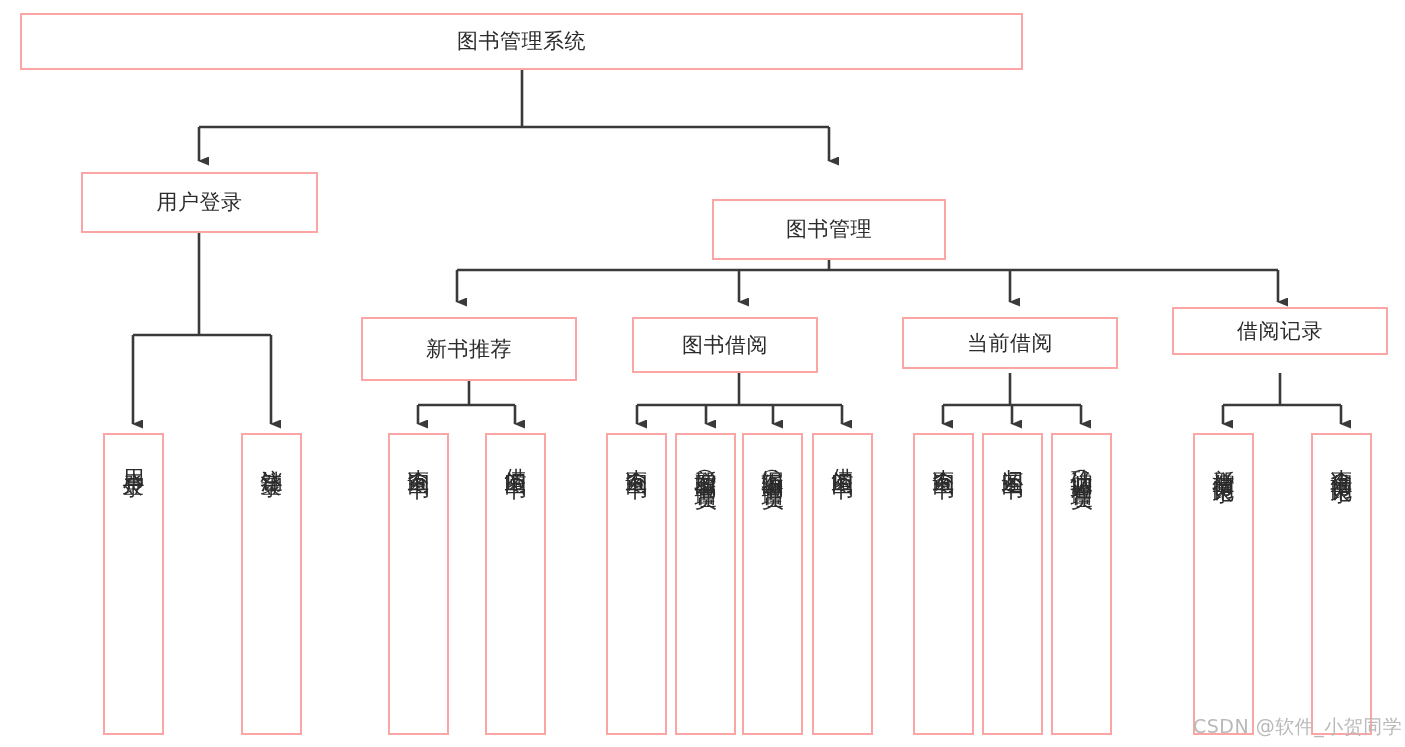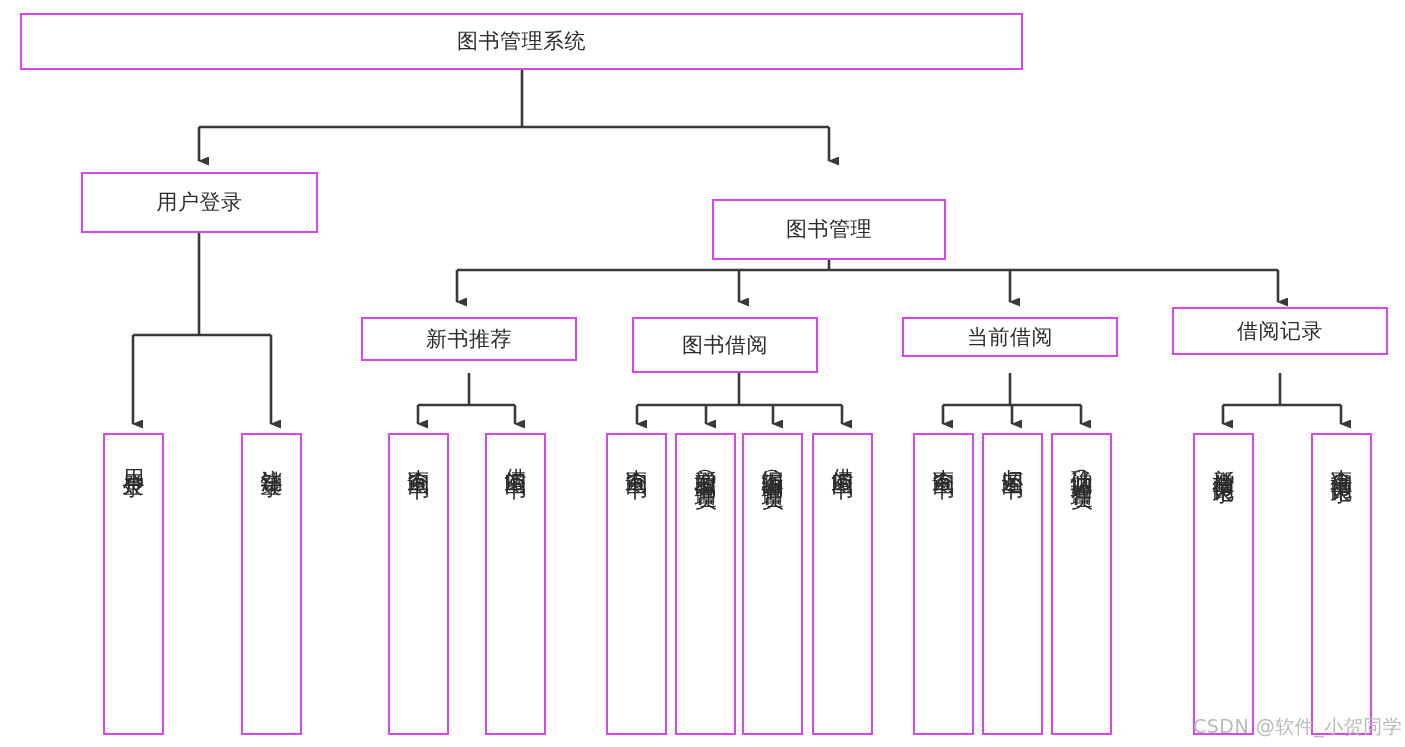--- a/index.html
+++ b/index.html
@@ -22,21 +22,21 @@
     left: 0;
     top: 0;
     width: 1405px;
     height: 747px;
     pointer-events: none;
   }
   .node {
     position: absolute;
     box-sizing: border-box;
     background: #ffffff;
-    border: 2px solid #d946ef;
+    border: 2px solid #fca5a5;
     display: flex;
     align-items: center;
     justify-content: center;
     color: #2b2b2b;
   }
   .node .label {
     font-size: 21px;
     line-height: 1.18;
     letter-spacing: 0.5px;
     white-space: nowrap;
@@ -122,27 +122,27 @@
     <span class="label">图书管理系统</span>
   </div>
 
   <div class="node" style="left:81px; top:172px; width:237px; height:61px;">
     <span class="label">用户登录</span>
   </div>
   <div class="node" style="left:712px; top:171px; width:234px; height:61px;margin-top:28px;">
     <span class="label">图书管理</span>
   </div>
 
-  <div class="node" style="left:361px; top:317px; width:216px; height:44px;">
+  <div class="node" style="left:361px; top:317px; width:216px; height:64px;">
     <span class="label">新书推荐</span>
   </div>
   <div class="node" style="left:632px; top:317px; width:186px; height:56px;">
     <span class="label">图书借阅</span>
   </div>
-  <div class="node" style="left:902px; top:317px; width:216px; height:40px;">
+  <div class="node" style="left:902px; top:317px; width:216px; height:52px;">
     <span class="label">当前借阅</span>
   </div>
   <div class="node" style="left:1172px; top:307px; width:216px; height:48px;">
     <span class="label">借阅记录</span>
   </div>
 
   <div class="node vert" style="left:103px; top:433px; width:61px; height:302px;">
     <span class="label">用户登录</span>
   </div>
   <div class="node vert" style="left:241px; top:433px; width:61px; height:302px;">

